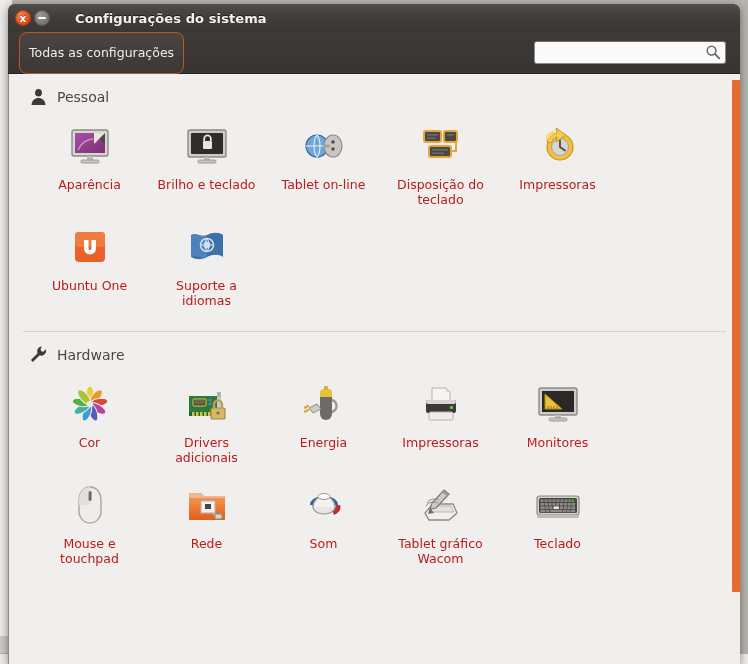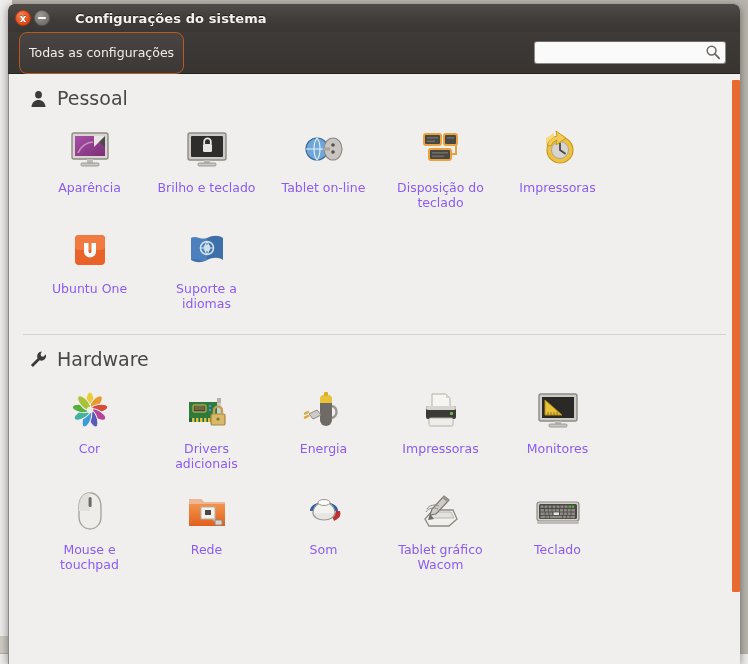--- a/index.html
+++ b/index.html
@@ -133,21 +133,21 @@
     padding: 0;
   }
   .section { padding: 0 0 0 0; }
   .section-head {
     display: flex; align-items: center;
     gap: 9px;
     padding: 13px 0 6px 20px;
   }
   .section-head .sh-icon { width: 19px; height: 19px; flex: 0 0 19px; }
   .section-head .sh-label {
-    font-size: 19px;
+    font-size: 14px;
     color: #4a4744;
   }
   .section-sep {
     height: 1px; background: #d6d3cf;
     margin: 9px 14px 0 14px;
   }
   .grid {
     display: flex; flex-wrap: wrap;
     padding: 2px 10px 6px 22px;
   }
@@ -158,21 +158,21 @@
     cursor: pointer;
     border-radius: 4px;
   }
   .tile .tile-icon {
     width: 48px; height: 48px;
     display: flex; align-items: center; justify-content: center;
     margin-bottom: 7px;
   }
   .tile .tile-label {
     font-size: 12.5px;
-    color: #8b5cf6;
+    color: #b91c1c;
     text-align: center;
     line-height: 15px;
     max-width: 108px;
   }
 
   
   #scrollbar-track {
     position: absolute;
     right: 0; top: 0; bottom: 0;
     width: 9px;

